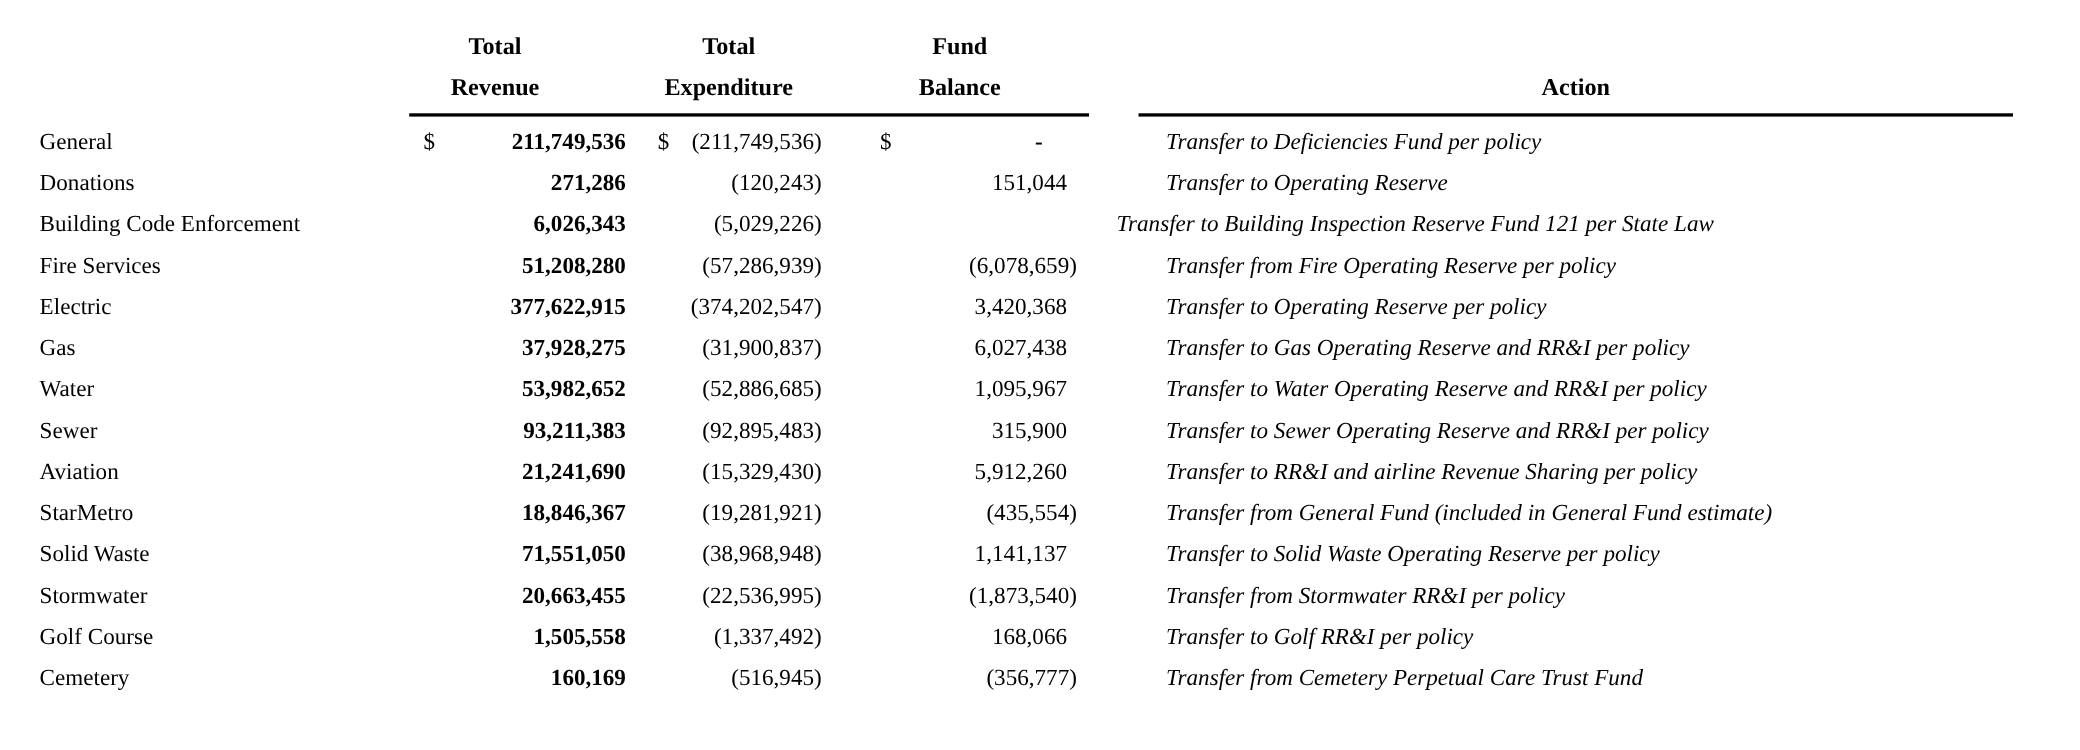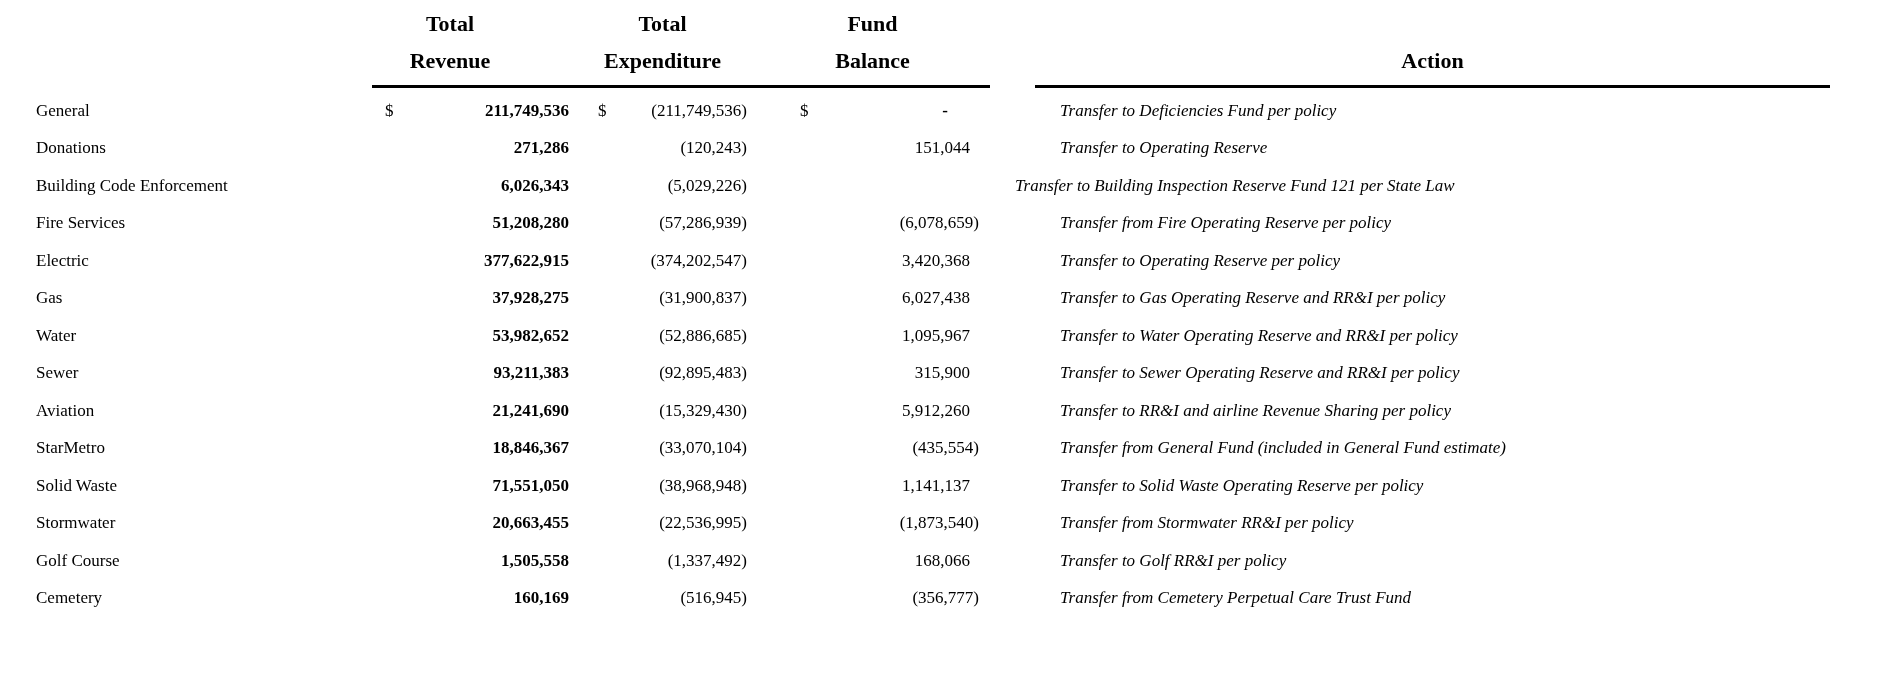--- a/index.html
+++ b/index.html
@@ -5,41 +5,41 @@
   html, body { margin: 0; padding: 0; }
   .page {
     position: relative;
     width: 1891px;
     height: 682px;
     background: #ffffff;
     color: #000000;
     font-family: "Liberation Serif", "DejaVu Serif", serif;
     overflow: hidden;
   }
-  .table-wrap { position: absolute; left: 36px; top: 0; }
+  .table-wrap { position: absolute; left: 36px; top: 18px; }
   .grid-row {
     display: grid;
     grid-template-columns: 294px 240px 185px 235px 45px 795px;
   }
   .hdr-cell {
     font-weight: bold;
     font-size: 22px;
     height: 37px;
     display: flex;
     align-items: flex-end;
     justify-content: center;
     white-space: nowrap;
   }
   .rules-row { margin-top: 11px; }
   .rule { border-top: 3px solid #000; height: 0; }
   .rule-numeric-span { grid-column: 2 / 5; }
   .rule-numeric-span .rule { margin-left: 42px; }
   .rule-action-span { grid-column: 6 / 7; }
   .tbody { margin-top: 4px; }
-  .body-row { height: 37.5px; font-size: 17px; align-items: center; }
+  .body-row { height: 37.5px; font-size: 21px; align-items: center; }
   .fund-cell { display: flex; align-items: center; white-space: nowrap; }
   .num-cell { display: flex; align-items: center; white-space: nowrap; }
   .cur { display: inline-block; }
   .rev-cell  .cur { padding-left: 55px; }
   .exp-cell  .cur { padding-left: 28px; }
   .bal-cell  .cur { padding-left: 45px; }
   .val { flex: 1; text-align: right; }
   .rev-cell .val { padding-right: 1px; font-weight: bold; }
   .exp-cell .val { padding-right: 8px; text-align: right; }
   .bal-cell .val.pos  { padding-right: 20px; }
@@ -242,21 +242,21 @@
   </div>
 
   <div class="grid-row body-row">
     <div class="fund-cell">StarMetro</div>
     <div class="num-cell rev-cell">
 
       <span class="val">18,846,367</span>
     </div>
     <div class="num-cell exp-cell">
 
-      <span class="val">(33,070,104)</span>
+      <span class="val">(19,281,921)</span>
     </div>
     <div class="num-cell bal-cell">
 
       <span class="val neg">(435,554)</span>
     </div>
     <div></div>
     <div class="action-cell">Transfer from General Fund (included in General Fund estimate)</div>
   </div>
 
   <div class="grid-row body-row">

